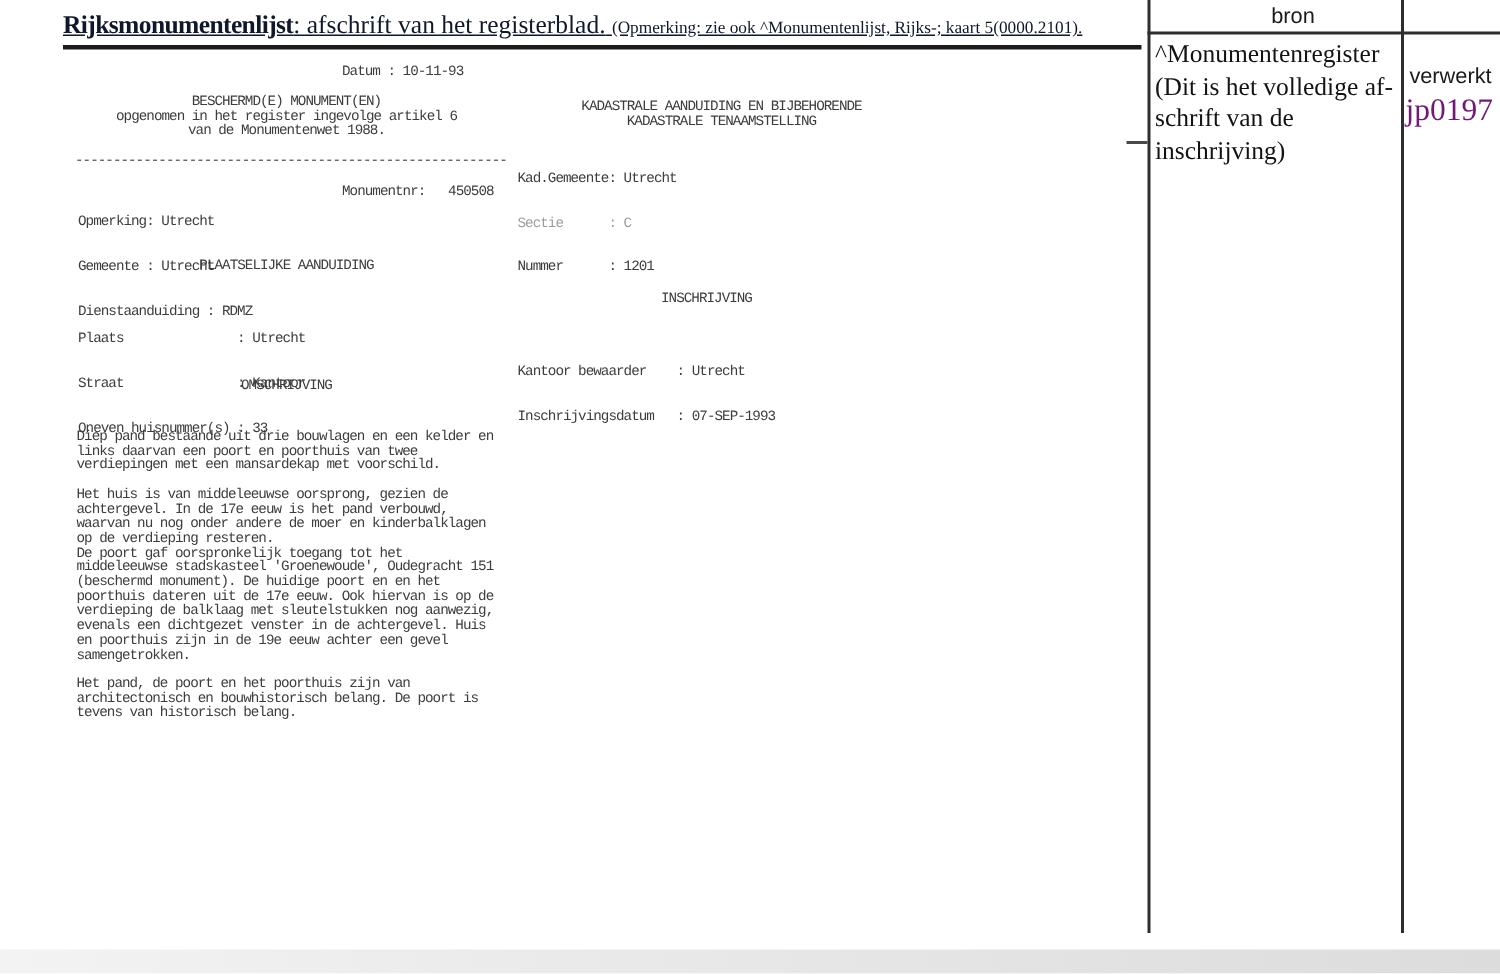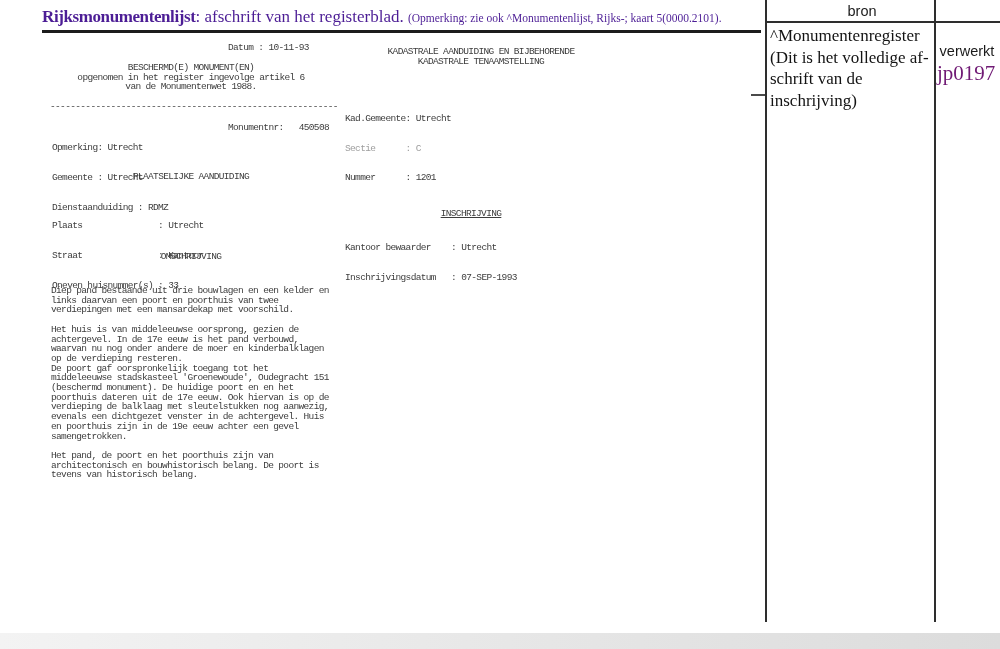--- a/index.html
+++ b/index.html
@@ -16,21 +16,21 @@
     color:#3d3d3d;white-space:pre;
   }
   .tw .line{white-space:pre;}
   .lh10{line-height:10px;}
   .center{text-align:center;}
   .faded{color:#9d9d9d;}
 
   
   .title-row{
     position:absolute;left:42px;top:7px;white-space:nowrap;
-    font-size:17px;color:#4c1d95;line-height:20px;
+    font-size:17px;color:#0f172a;line-height:20px;text-decoration:underline;
   }
   .title-bold{font-weight:bold;letter-spacing:-0.4px;}
   .title-note{font-size:11.5px;}
   .title-underline{position:absolute;left:42px;top:30px;width:719px;height:2.5px;background:#1c1c1c;}
 
   
   .vline{position:absolute;top:0;width:2px;height:622px;background:#2e2e2e;}
   #vline-bron{left:765px;}
   #vline-verwerkt{left:934px;width:1.5px;}
   .hline-right{position:absolute;left:765px;top:21px;width:235px;height:1.5px;background:#2e2e2e;}
@@ -53,23 +53,23 @@
   #beschermd{left:50px;top:63px;width:282px;}
   #divider{left:50px;top:102px;}
   #adm-block{left:52px;top:123px;}
   #monumentnr{left:228px;top:123px;}
   #plaatselijke-head{left:50px;top:172px;width:282px;}
   #plaats-block{left:52px;top:201px;}
   #omschrijving-head{left:50px;top:252px;width:282px;}
   #omschrijving{left:51px;top:286px;}
 
   
-  #kad-head{left:345px;top:47px;width:272px;}
+  #kad-head{left:345px;top:66px;width:272px;}
   #kad-block{left:345px;top:95px;}
-  #inschrijving-head{left:345px;top:209px;width:252px;text-decoration:underline;}
+  #inschrijving-head{left:345px;top:194px;width:252px;}
   #inschrijving-block{left:345px;top:223px;}
 
   
   .bottom-band{
     position:absolute;left:0;top:633px;width:1000px;height:16px;
     background:linear-gradient(to right,#f3f3f3 0%,#e6e6e6 55%,#dcdcdc 100%);
   }
 </style>
 </head>
 <body>

